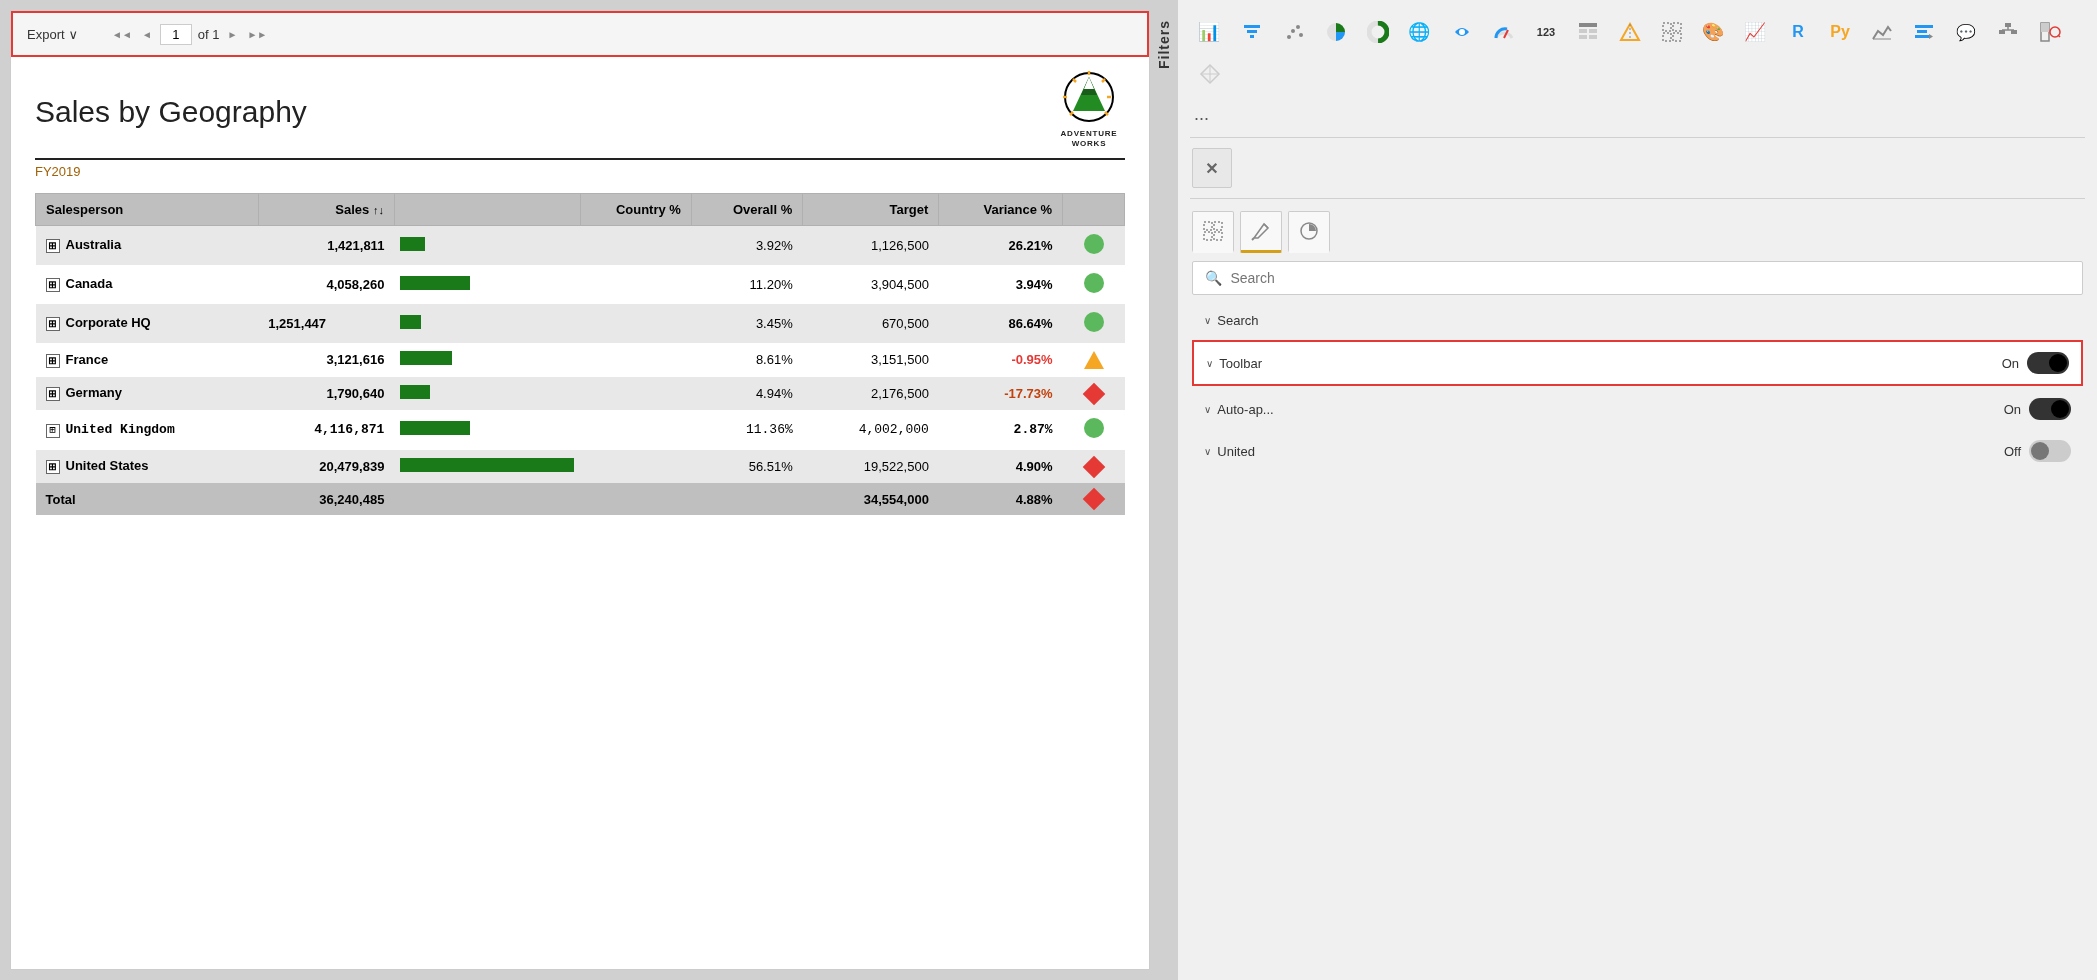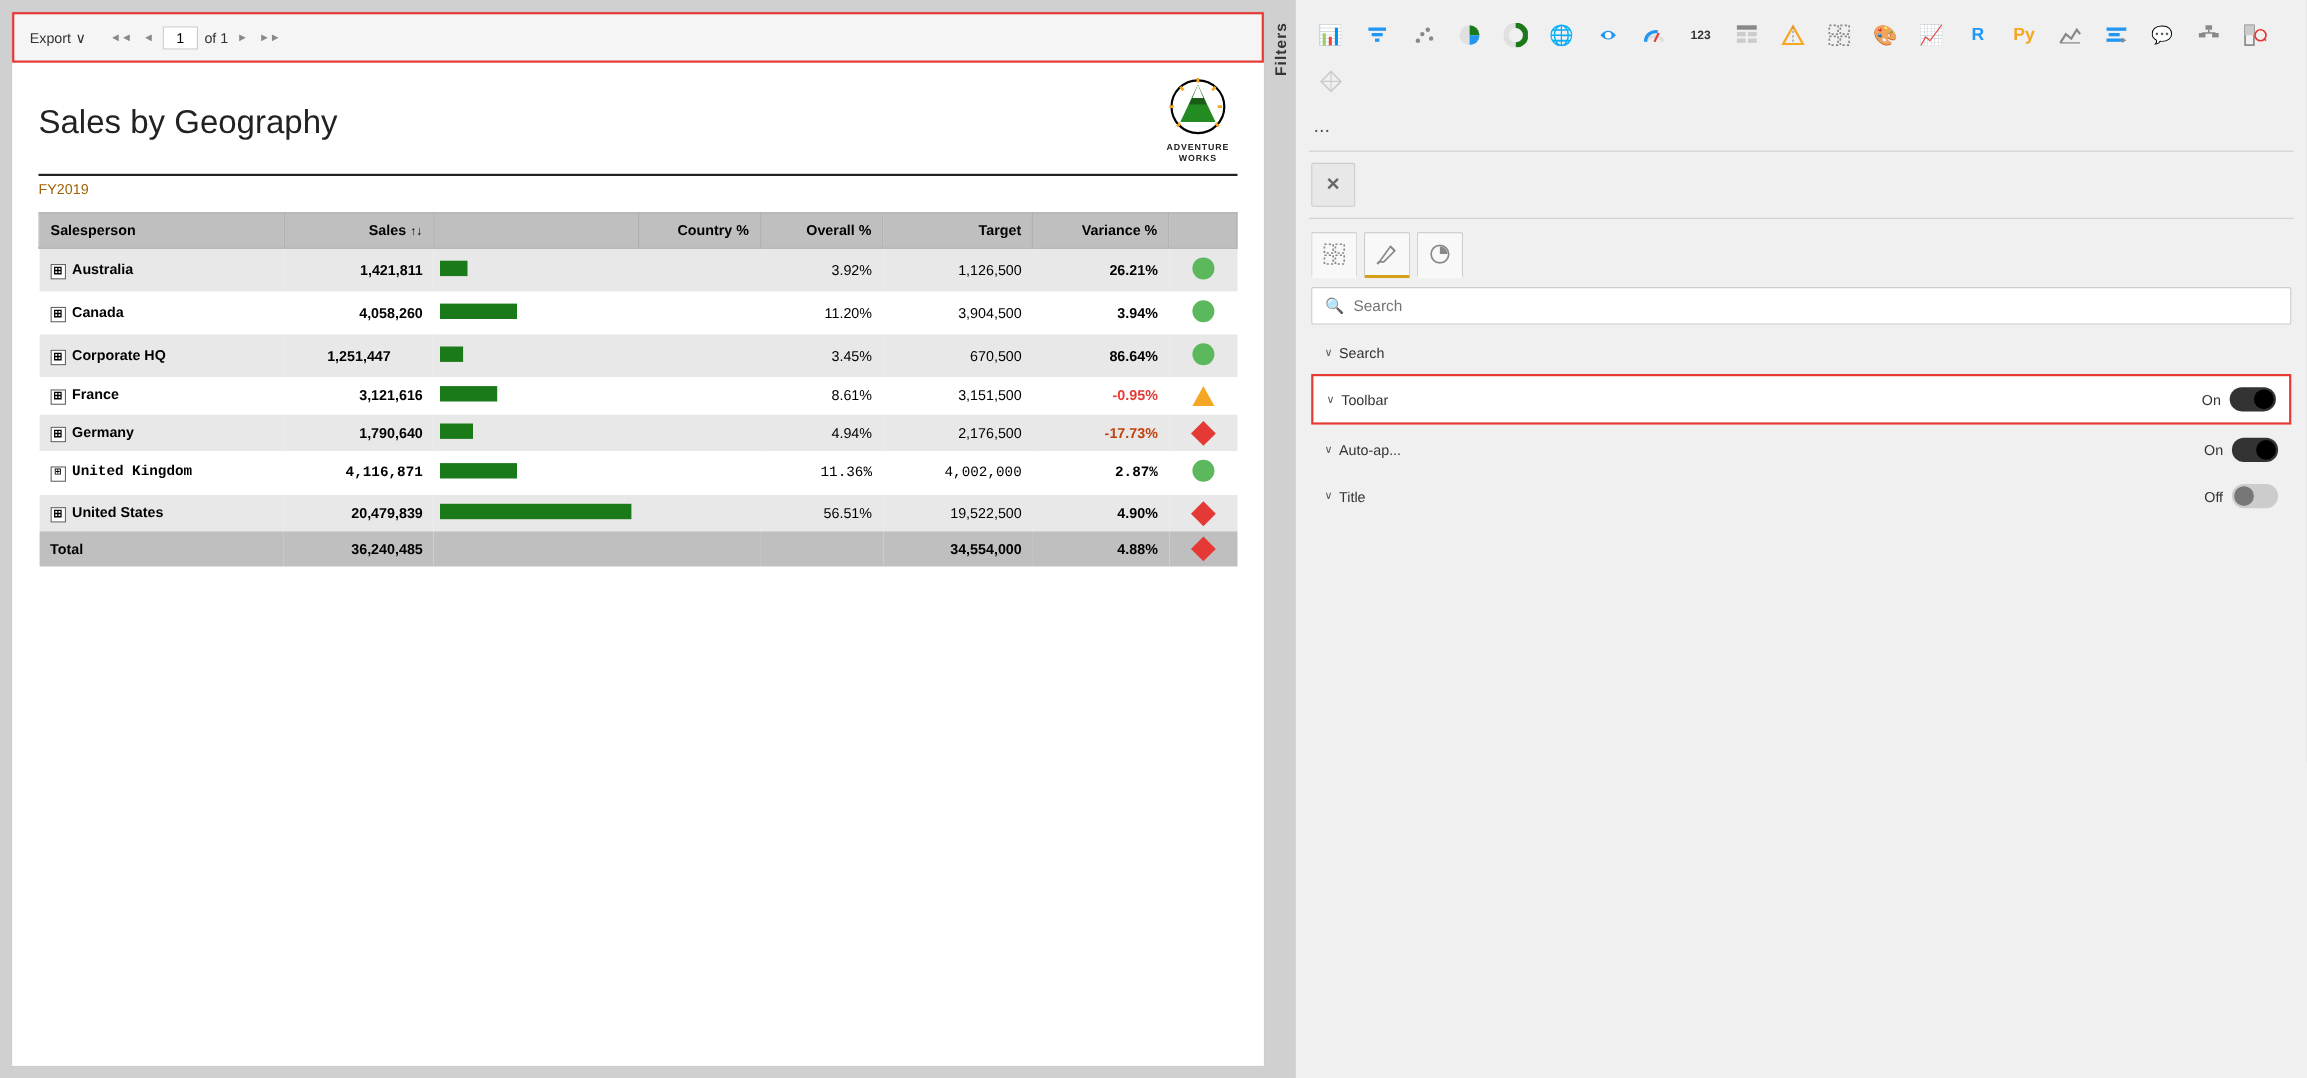--- a/index.html
+++ b/index.html
@@ -13,21 +13,21 @@
       overflow: hidden;
     }
   </style>
 </head>
 <body>
 
 <div style="display:flex; width:2097px; height:980px; background:#d0d0d0;">
 
   <div style="width:1140px; background:#fff; margin:10px 0 10px 10px; display:flex; flex-direction:column; border:1px solid #ccc;">
 
-    <div style="display:flex; align-items:center; padding:8px 14px; border:2.5px solid #e53935; gap:10px; background:#f5f5f5; min-height:46px;">
+    <div style="display:flex; align-items:center; padding:8px 14px; border:2.5px solid #e53935; gap:22px; background:#f5f5f5; min-height:46px;">
       <button style="background:none; border:none; cursor:pointer; font-size:13px; color:#333; display:flex; align-items:center; gap:4px;">
         <span>Export</span>
         <span>∨</span>
       </button>
 
       <div style="display:flex; align-items:center; gap:6px; margin-left:10px;">
         <button style="background:none; border:none; cursor:pointer; color:#888; font-size:10px; padding:2px;">
           <span>◄◄</span>
         </button>
         <button style="background:none; border:none; cursor:pointer; color:#888; font-size:10px; padding:2px;">
@@ -119,21 +119,21 @@
             <td style="padding:8px 10px; text-align:right;">3,904,500</td>
             <td style="padding:8px 10px; text-align:right; font-weight:700;">3.94%</td>
             <td style="padding:8px 10px; text-align:center;">
               <span style="display:inline-block;width:20px;height:20px;background:#5cb85c;border-radius:50%;"></span>
             </td>
           </tr>
 
           <tr style="background:#e8e8e8;">
             <td style="padding:8px 10px; font-weight:700; font-size:13px;">
               <span style="display:inline-block;width:14px;height:14px;border:1px solid #666;text-align:center;line-height:12px;font-size:10px;margin-right:6px;cursor:pointer;background:#fff;">⊞</span>Corporate HQ</td>
-            <td style="padding:8px 10px; text-align:center; font-weight:700; font-size:13px;">1,251,447</td>
+            <td style="padding:8px 10px; text-align:left; font-weight:700; font-size:13px;">1,251,447</td>
             <td style="padding:8px 6px;">
               <div style="width:12%; height:14px; background:#1a7a1a; display:inline-block;"></div>
             </td>
             <td style="padding:8px 10px; text-align:right;"></td>
             <td style="padding:8px 10px; text-align:right;">3.45%</td>
             <td style="padding:8px 10px; text-align:right;">670,500</td>
             <td style="padding:8px 10px; text-align:right; font-weight:700;">86.64%</td>
             <td style="padding:8px 10px; text-align:center;">
               <span style="display:inline-block;width:20px;height:20px;background:#5cb85c;border-radius:50%;"></span>
             </td>
@@ -414,21 +414,21 @@
           <span style="font-size:13px; color:#333;">On</span>
           <div style="position:relative; width:42px; height:22px; background:#333; border-radius:11px; cursor:pointer;">
             <div style="position:absolute; width:18px; height:18px; background:#000; border-radius:50%; top:2px; right:2px;"></div>
           </div>
         </div>
       </div>
 
       <div style="display:flex; align-items:center; justify-content:space-between; padding:10px 12px; font-size:13px; color:#333; cursor:pointer; background:#f0f0f0;">
         <div style="display:flex; align-items:center; gap:6px;">
           <span style="font-size:10px; color:#555;">∨</span>
-          <span>Title</span>
+          <span>United</span>
         </div>
         <div style="display:flex; align-items:center; gap:8px;">
           <span style="font-size:13px; color:#333;">Off</span>
           <div style="position:relative; width:42px; height:22px; background:#ccc; border-radius:11px; cursor:pointer;">
             <div style="position:absolute; width:18px; height:18px; background:#777; border-radius:50%; top:2px; left:2px;"></div>
           </div>
         </div>
       </div>
 
     </div>

